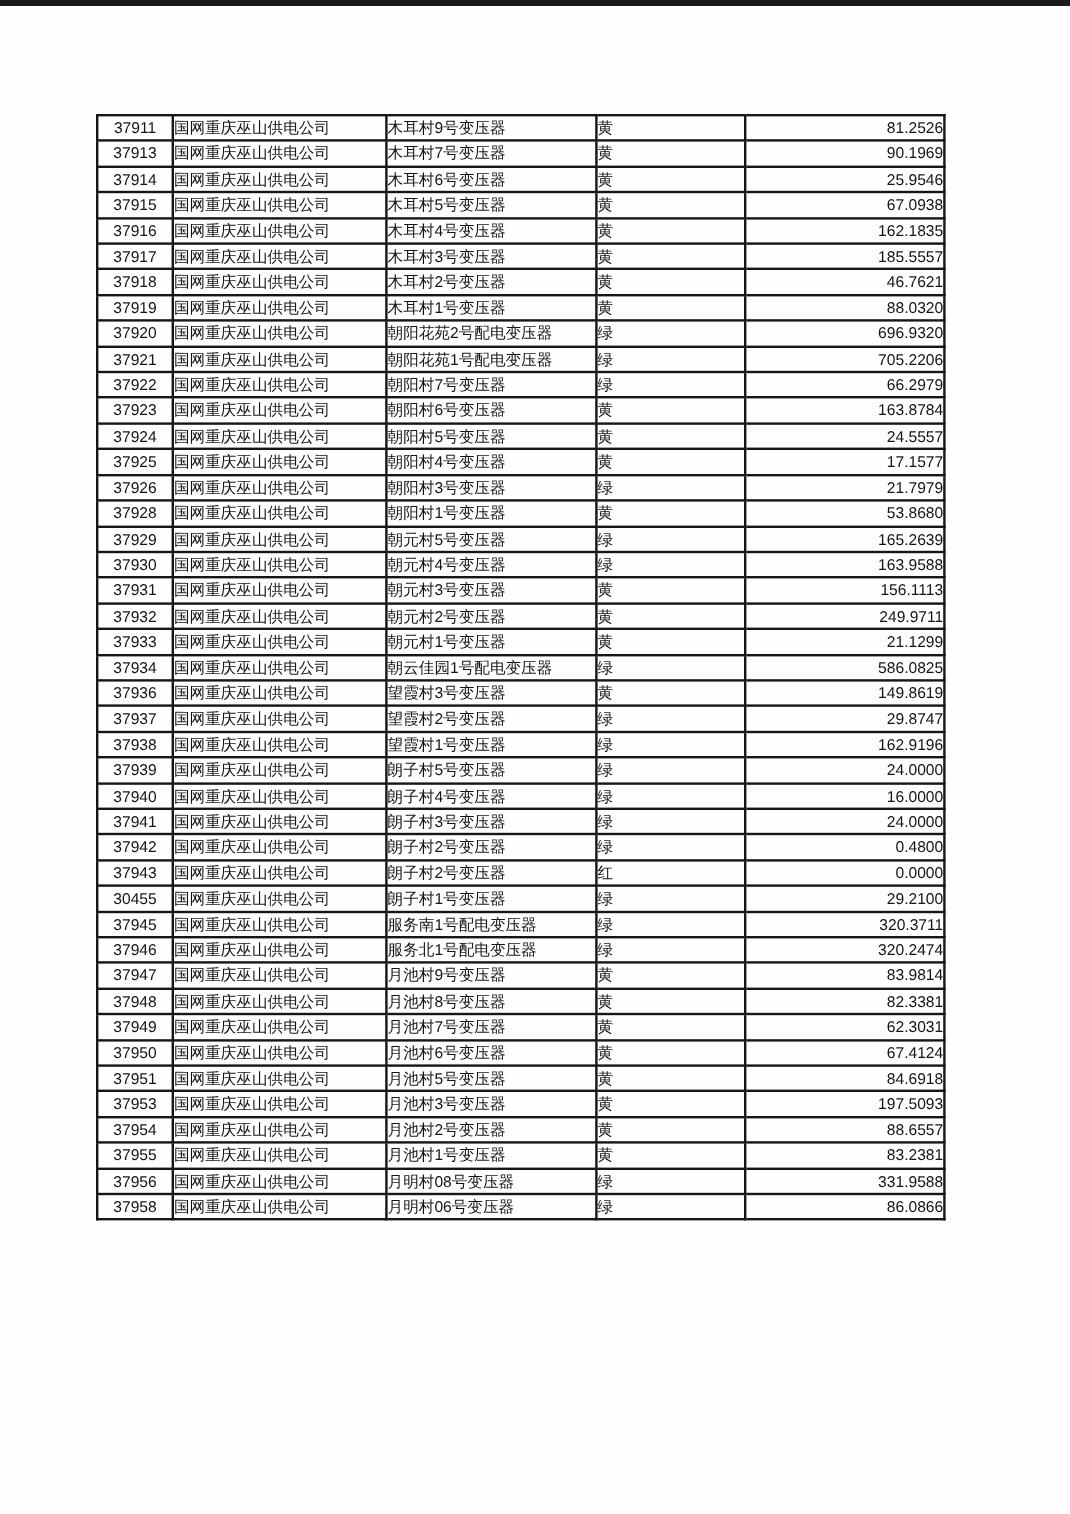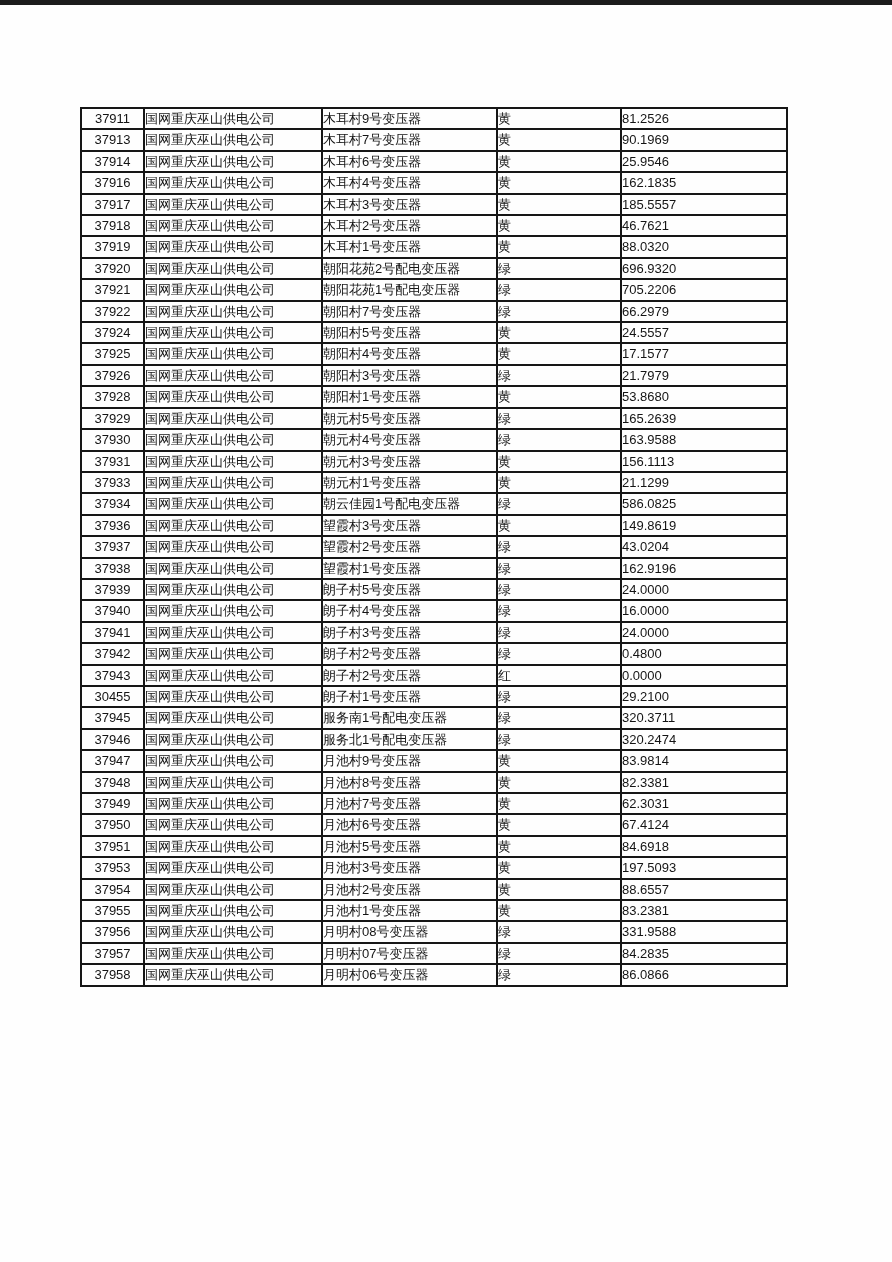--- a/index.html
+++ b/index.html
@@ -17,37 +17,37 @@
   .top-bar {
     position: absolute;
     top: 0;
     left: 0;
     width: 892px;
     height: 5px;
   }
   table.grid {
     position: absolute;
     left: 80px;
-    top: 107px;
+    top: 95px;
     border-collapse: collapse;
     table-layout: fixed;
   }
   table.grid td {
     border: 2px solid #161616;
     height: 19.4px;
     line-height: 19.4px;
     font-size: 13px;
     color: #141414;
     padding: 0;
     overflow: hidden;
     white-space: nowrap;
   }
   td.c0 { text-align: center; }
   td.c1, td.c2, td.c3 { text-align: left; padding-left: 5px; }
-  td.c4 { text-align: left; }
+  td.c4 { text-align: right; }
 </style>
 </head>
 <body style="background: rgb(254, 254, 254);">
 
 <div class="top-bar" style="background: rgb(28, 28, 28);"></div>
 
 <table class="grid">
   <colgroup>
     <col style="width:63px">
     <col style="width:178px">
@@ -71,20 +71,27 @@
         <td class="c4">90.1969</td>
       </tr>
       <tr>
         <td class="c0">37914</td>
         <td class="c1">国网重庆巫山供电公司</td>
         <td class="c2">木耳村6号变压器</td>
         <td class="c3">黄</td>
         <td class="c4">25.9546</td>
       </tr>
       <tr>
+        <td class="c0">37915</td>
+        <td class="c1">国网重庆巫山供电公司</td>
+        <td class="c2">木耳村5号变压器</td>
+        <td class="c3">黄</td>
+        <td class="c4">67.0938</td>
+      </tr>
+      <tr>
         <td class="c0">37916</td>
         <td class="c1">国网重庆巫山供电公司</td>
         <td class="c2">木耳村4号变压器</td>
         <td class="c3">黄</td>
         <td class="c4">162.1835</td>
       </tr>
       <tr>
         <td class="c0">37917</td>
         <td class="c1">国网重庆巫山供电公司</td>
         <td class="c2">木耳村3号变压器</td>
@@ -120,20 +127,27 @@
         <td class="c4">705.2206</td>
       </tr>
       <tr>
         <td class="c0">37922</td>
         <td class="c1">国网重庆巫山供电公司</td>
         <td class="c2">朝阳村7号变压器</td>
         <td class="c3">绿</td>
         <td class="c4">66.2979</td>
       </tr>
       <tr>
+        <td class="c0">37923</td>
+        <td class="c1">国网重庆巫山供电公司</td>
+        <td class="c2">朝阳村6号变压器</td>
+        <td class="c3">黄</td>
+        <td class="c4">163.8784</td>
+      </tr>
+      <tr>
         <td class="c0">37924</td>
         <td class="c1">国网重庆巫山供电公司</td>
         <td class="c2">朝阳村5号变压器</td>
         <td class="c3">黄</td>
         <td class="c4">24.5557</td>
       </tr>
       <tr>
         <td class="c0">37925</td>
         <td class="c1">国网重庆巫山供电公司</td>
         <td class="c2">朝阳村4号变压器</td>
@@ -169,20 +183,27 @@
         <td class="c4">163.9588</td>
       </tr>
       <tr>
         <td class="c0">37931</td>
         <td class="c1">国网重庆巫山供电公司</td>
         <td class="c2">朝元村3号变压器</td>
         <td class="c3">黄</td>
         <td class="c4">156.1113</td>
       </tr>
       <tr>
+        <td class="c0">37932</td>
+        <td class="c1">国网重庆巫山供电公司</td>
+        <td class="c2">朝元村2号变压器</td>
+        <td class="c3">黄</td>
+        <td class="c4">249.9711</td>
+      </tr>
+      <tr>
         <td class="c0">37933</td>
         <td class="c1">国网重庆巫山供电公司</td>
         <td class="c2">朝元村1号变压器</td>
         <td class="c3">黄</td>
         <td class="c4">21.1299</td>
       </tr>
       <tr>
         <td class="c0">37934</td>
         <td class="c1">国网重庆巫山供电公司</td>
         <td class="c2">朝云佳园1号配电变压器</td>
@@ -194,21 +215,21 @@
         <td class="c1">国网重庆巫山供电公司</td>
         <td class="c2">望霞村3号变压器</td>
         <td class="c3">黄</td>
         <td class="c4">149.8619</td>
       </tr>
       <tr>
         <td class="c0">37937</td>
         <td class="c1">国网重庆巫山供电公司</td>
         <td class="c2">望霞村2号变压器</td>
         <td class="c3">绿</td>
-        <td class="c4">43.0204</td>
+        <td class="c4">29.8747</td>
       </tr>
       <tr>
         <td class="c0">37938</td>
         <td class="c1">国网重庆巫山供电公司</td>
         <td class="c2">望霞村1号变压器</td>
         <td class="c3">绿</td>
         <td class="c4">162.9196</td>
       </tr>
       <tr>
         <td class="c0">37939</td>
@@ -321,27 +342,20 @@
         <td class="c2">月池村1号变压器</td>
         <td class="c3">黄</td>
         <td class="c4">83.2381</td>
       </tr>
       <tr>
         <td class="c0">37956</td>
         <td class="c1">国网重庆巫山供电公司</td>
         <td class="c2">月明村08号变压器</td>
         <td class="c3">绿</td>
         <td class="c4">331.9588</td>
-      </tr>
-      <tr>
-        <td class="c0">37957</td>
-        <td class="c1">国网重庆巫山供电公司</td>
-        <td class="c2">月明村07号变压器</td>
-        <td class="c3">绿</td>
-        <td class="c4">84.2835</td>
       </tr>
       <tr>
         <td class="c0">37958</td>
         <td class="c1">国网重庆巫山供电公司</td>
         <td class="c2">月明村06号变压器</td>
         <td class="c3">绿</td>
         <td class="c4">86.0866</td>
       </tr>
     </tbody>
 </table>

